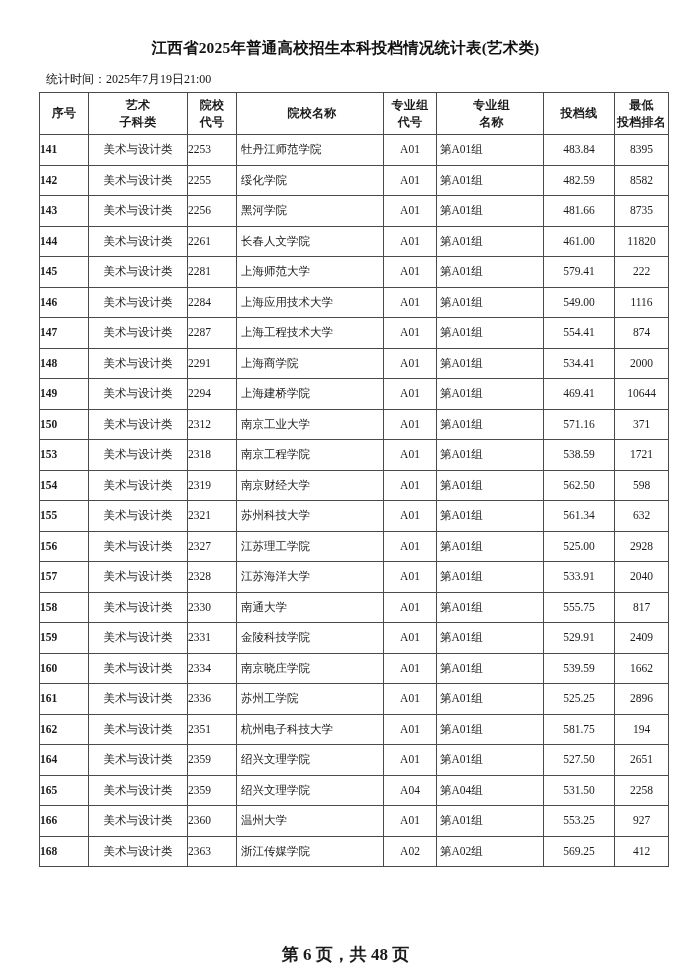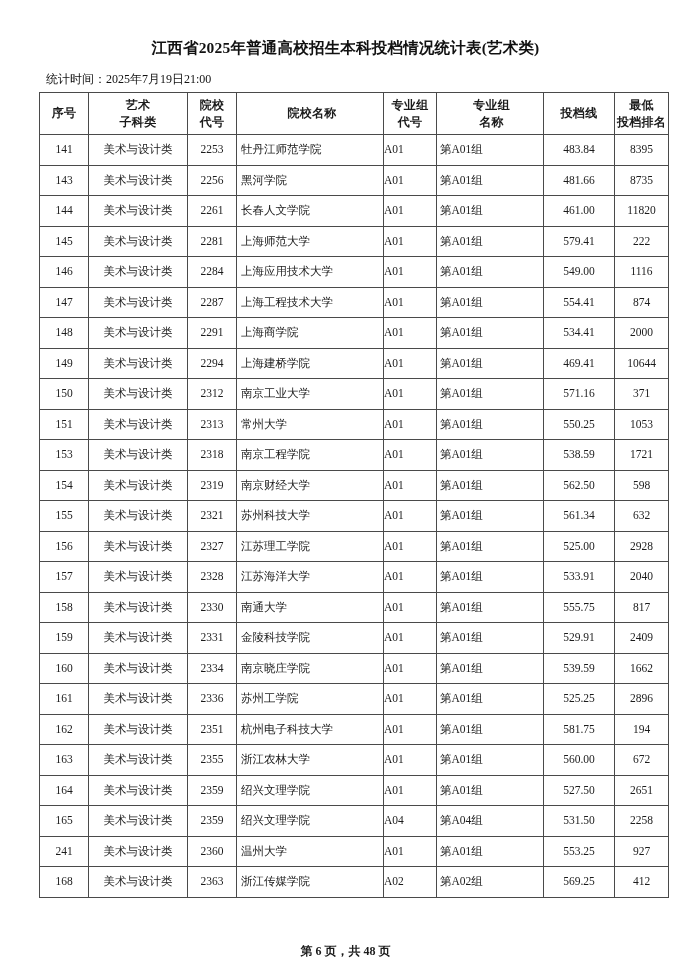--- a/index.html
+++ b/index.html
@@ -72,40 +72,40 @@
   }
   table.report thead th .l2 {
     display: block;
     line-height: 1.35;
   }
   table.report tbody td {
     height: 29.5px;
     vertical-align: middle;
   }
   
-  .c-idx    { width: 48px;  text-align: center; }
+  .c-idx    { width: 48px;  text-align: left; font-weight: bold; }
   .c-sub    { width: 98px;  text-align: center; }
-  .c-code   { width: 48px;  text-align: center; }
+  .c-code   { width: 48px;  }
   .c-name   { width: 142px; text-align: left; padding-left: 4px !important; }
-  .c-gcode  { width: 52px;  text-align: left; }
+  .c-gcode  { width: 52px;  text-align: center; }
   .c-gname  { width: 103px; text-align: left; padding-left: 3px !important; }
   .c-score  { width: 70px;  text-align: center; }
   .c-rank   { width: 53px;  text-align: center; }
 
   tbody .c-sub   { color: #3a3a3a; }
   tbody .c-name  { color: #2b2b2b; }
   tbody .c-gname { color: #2b2b2b; margin-top: 13px; }
 
   .footer {
     position: absolute;
     top: 943px;
     left: 0;
     width: 691px;
     text-align: center;
-    font-size: 12px;
+    font-size: 17px;
     font-weight: bold;
     color: #1b1b1b;
     font-family: "Liberation Serif", "DejaVu Serif", serif;
   }
 </style>
 </head>
 <body>
 
 <div class="page">
 
@@ -152,20 +152,30 @@
           <td class="c-idx">141</td>
           <td class="c-sub">美术与设计类</td>
           <td class="c-code">2253</td>
           <td class="c-name">牡丹江师范学院</td>
           <td class="c-gcode">A01</td>
           <td class="c-gname">第A01组</td>
           <td class="c-score">483.84</td>
           <td class="c-rank">8395</td>
         </tr>
         <tr>
+          <td class="c-idx">142</td>
+          <td class="c-sub">美术与设计类</td>
+          <td class="c-code">2255</td>
+          <td class="c-name">绥化学院</td>
+          <td class="c-gcode">A01</td>
+          <td class="c-gname">第A01组</td>
+          <td class="c-score">482.59</td>
+          <td class="c-rank">8582</td>
+        </tr>
+        <tr>
           <td class="c-idx">143</td>
           <td class="c-sub">美术与设计类</td>
           <td class="c-code">2256</td>
           <td class="c-name">黑河学院</td>
           <td class="c-gcode">A01</td>
           <td class="c-gname">第A01组</td>
           <td class="c-score">481.66</td>
           <td class="c-rank">8735</td>
         </tr>
         <tr>
@@ -232,30 +242,20 @@
           <td class="c-idx">150</td>
           <td class="c-sub">美术与设计类</td>
           <td class="c-code">2312</td>
           <td class="c-name">南京工业大学</td>
           <td class="c-gcode">A01</td>
           <td class="c-gname">第A01组</td>
           <td class="c-score">571.16</td>
           <td class="c-rank">371</td>
         </tr>
         <tr>
-          <td class="c-idx">151</td>
-          <td class="c-sub">美术与设计类</td>
-          <td class="c-code">2313</td>
-          <td class="c-name">常州大学</td>
-          <td class="c-gcode">A01</td>
-          <td class="c-gname">第A01组</td>
-          <td class="c-score">550.25</td>
-          <td class="c-rank">1053</td>
-        </tr>
-        <tr>
           <td class="c-idx">153</td>
           <td class="c-sub">美术与设计类</td>
           <td class="c-code">2318</td>
           <td class="c-name">南京工程学院</td>
           <td class="c-gcode">A01</td>
           <td class="c-gname">第A01组</td>
           <td class="c-score">538.59</td>
           <td class="c-rank">1721</td>
         </tr>
         <tr>
@@ -340,30 +340,20 @@
         </tr>
         <tr>
           <td class="c-idx">162</td>
           <td class="c-sub">美术与设计类</td>
           <td class="c-code">2351</td>
           <td class="c-name">杭州电子科技大学</td>
           <td class="c-gcode">A01</td>
           <td class="c-gname">第A01组</td>
           <td class="c-score">581.75</td>
           <td class="c-rank">194</td>
-        </tr>
-        <tr>
-          <td class="c-idx">163</td>
-          <td class="c-sub">美术与设计类</td>
-          <td class="c-code">2355</td>
-          <td class="c-name">浙江农林大学</td>
-          <td class="c-gcode">A01</td>
-          <td class="c-gname">第A01组</td>
-          <td class="c-score">560.00</td>
-          <td class="c-rank">672</td>
         </tr>
         <tr>
           <td class="c-idx">164</td>
           <td class="c-sub">美术与设计类</td>
           <td class="c-code">2359</td>
           <td class="c-name">绍兴文理学院</td>
           <td class="c-gcode">A01</td>
           <td class="c-gname">第A01组</td>
           <td class="c-score">527.50</td>
           <td class="c-rank">2651</td>
@@ -372,21 +362,21 @@
           <td class="c-idx">165</td>
           <td class="c-sub">美术与设计类</td>
           <td class="c-code">2359</td>
           <td class="c-name">绍兴文理学院</td>
           <td class="c-gcode">A04</td>
           <td class="c-gname">第A04组</td>
           <td class="c-score">531.50</td>
           <td class="c-rank">2258</td>
         </tr>
         <tr>
-          <td class="c-idx">241</td>
+          <td class="c-idx">166</td>
           <td class="c-sub">美术与设计类</td>
           <td class="c-code">2360</td>
           <td class="c-name">温州大学</td>
           <td class="c-gcode">A01</td>
           <td class="c-gname">第A01组</td>
           <td class="c-score">553.25</td>
           <td class="c-rank">927</td>
         </tr>
         <tr>
           <td class="c-idx">168</td>

